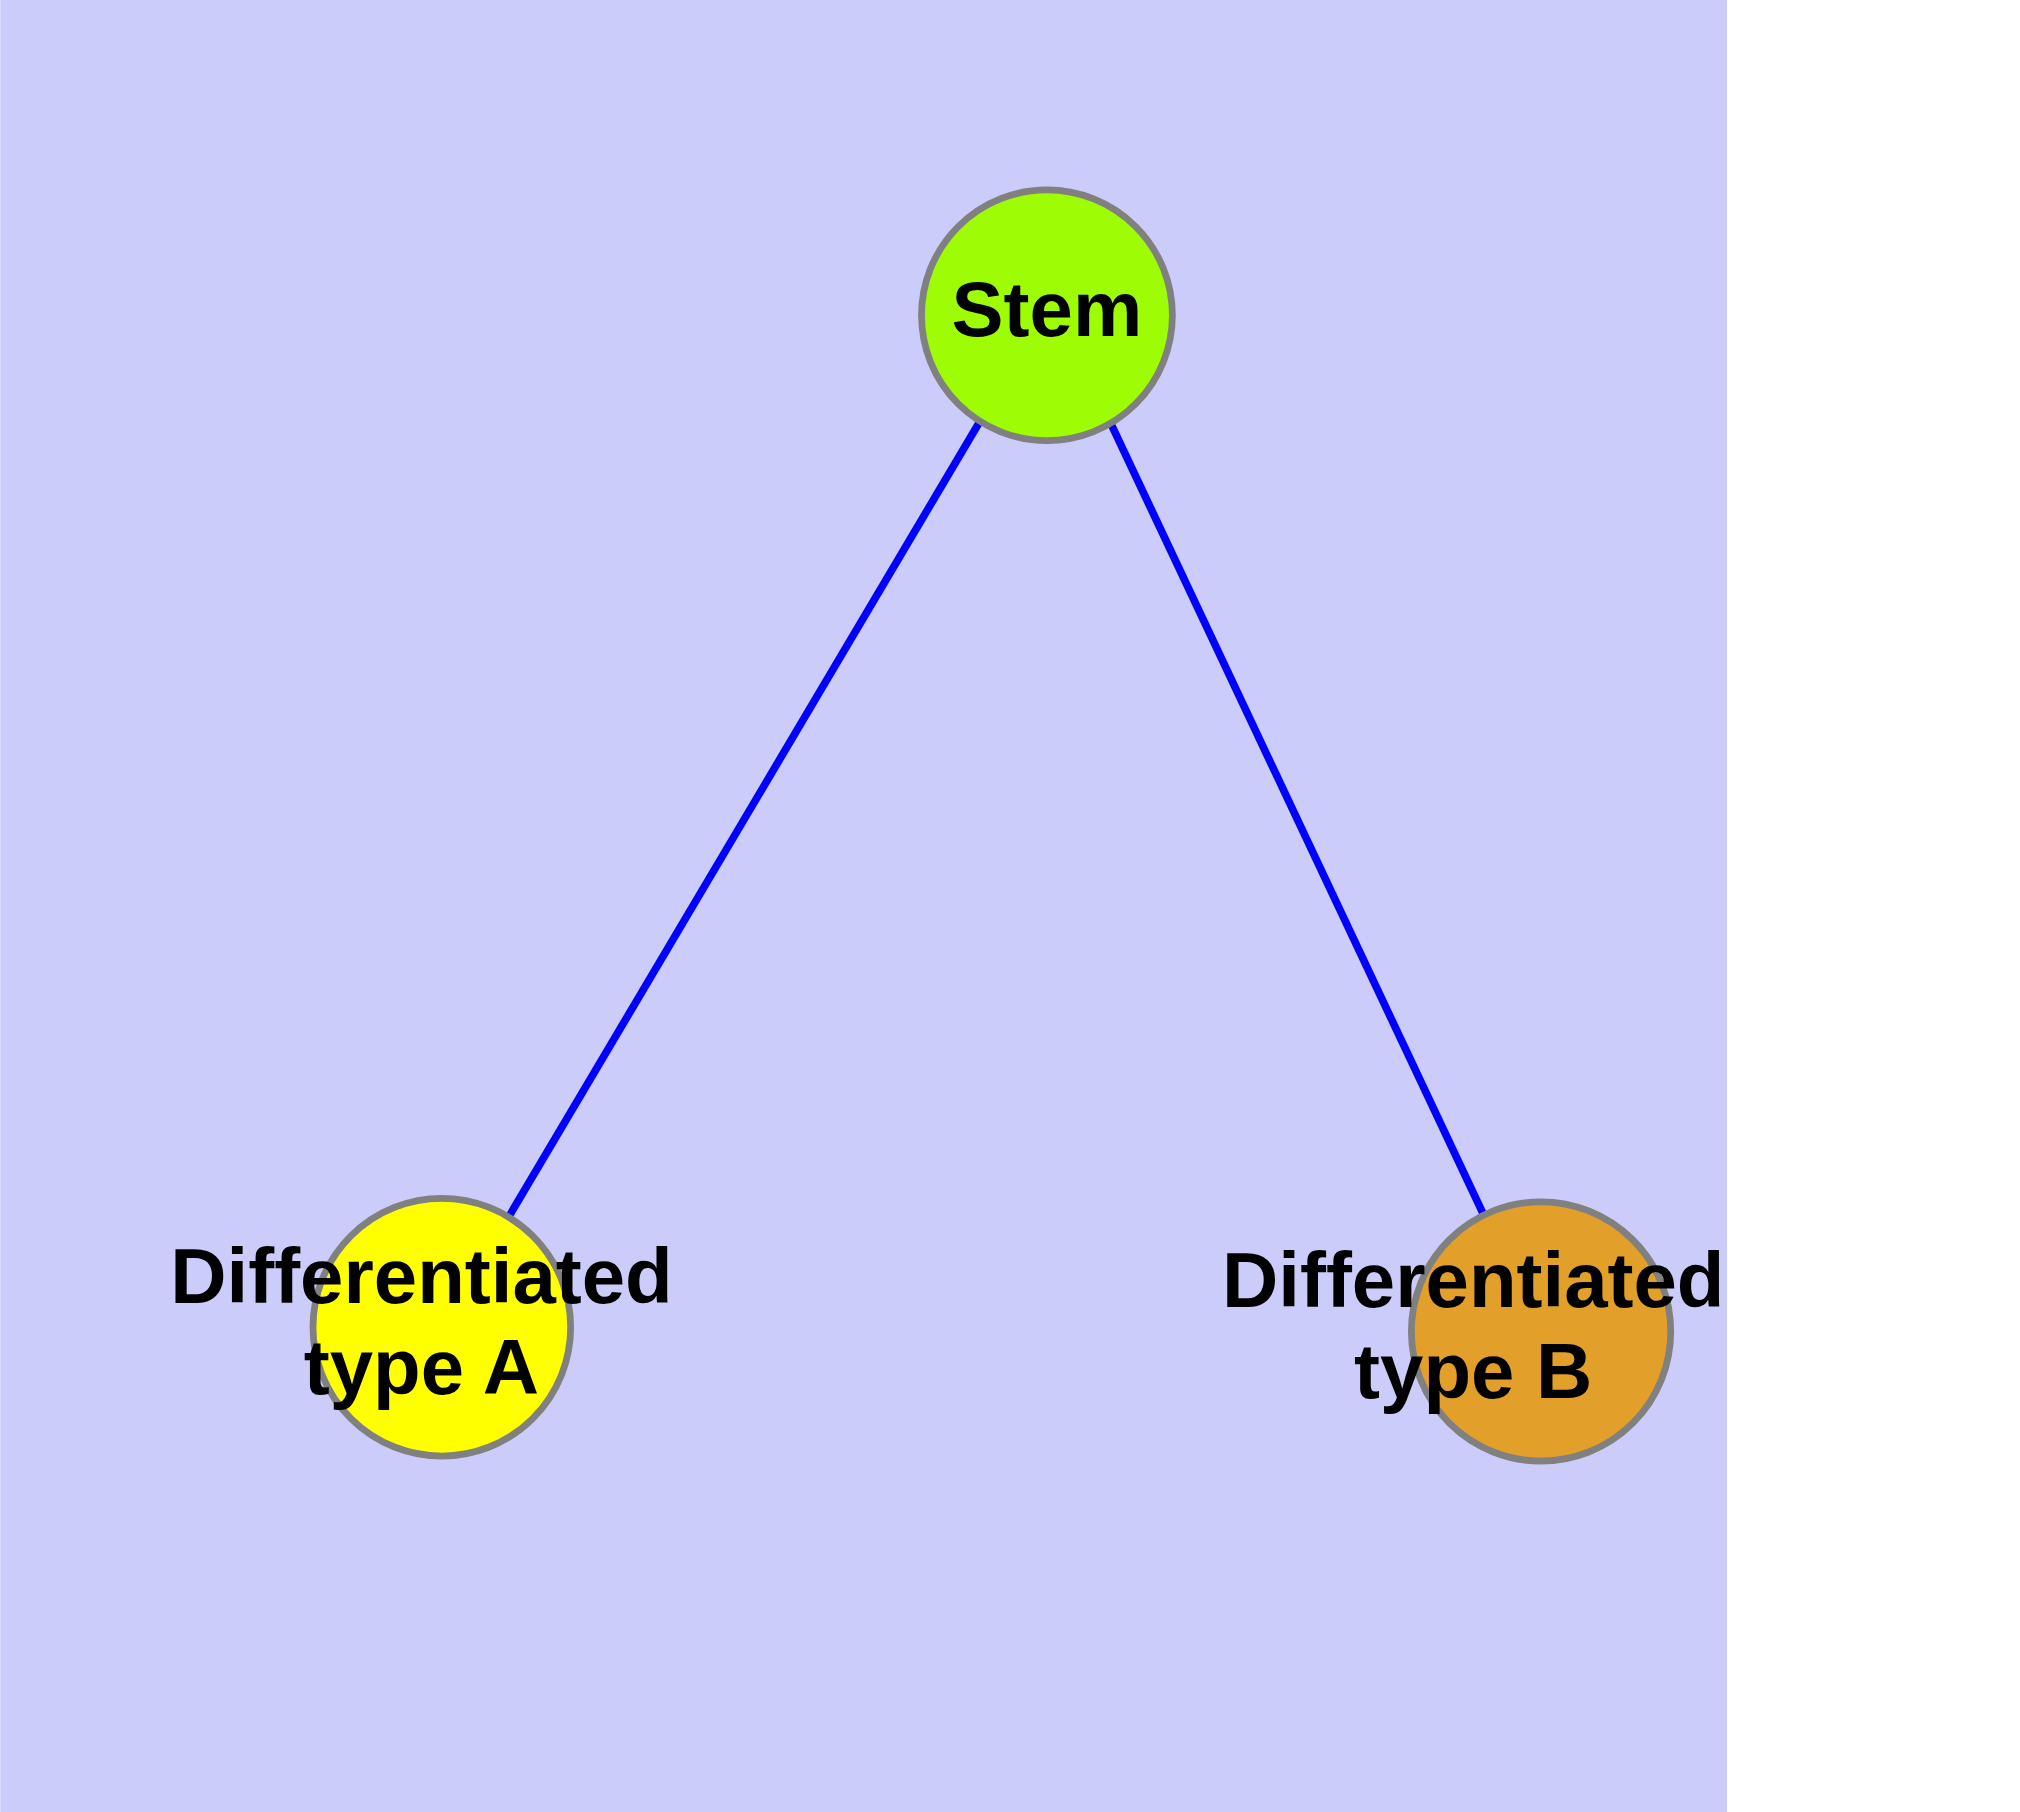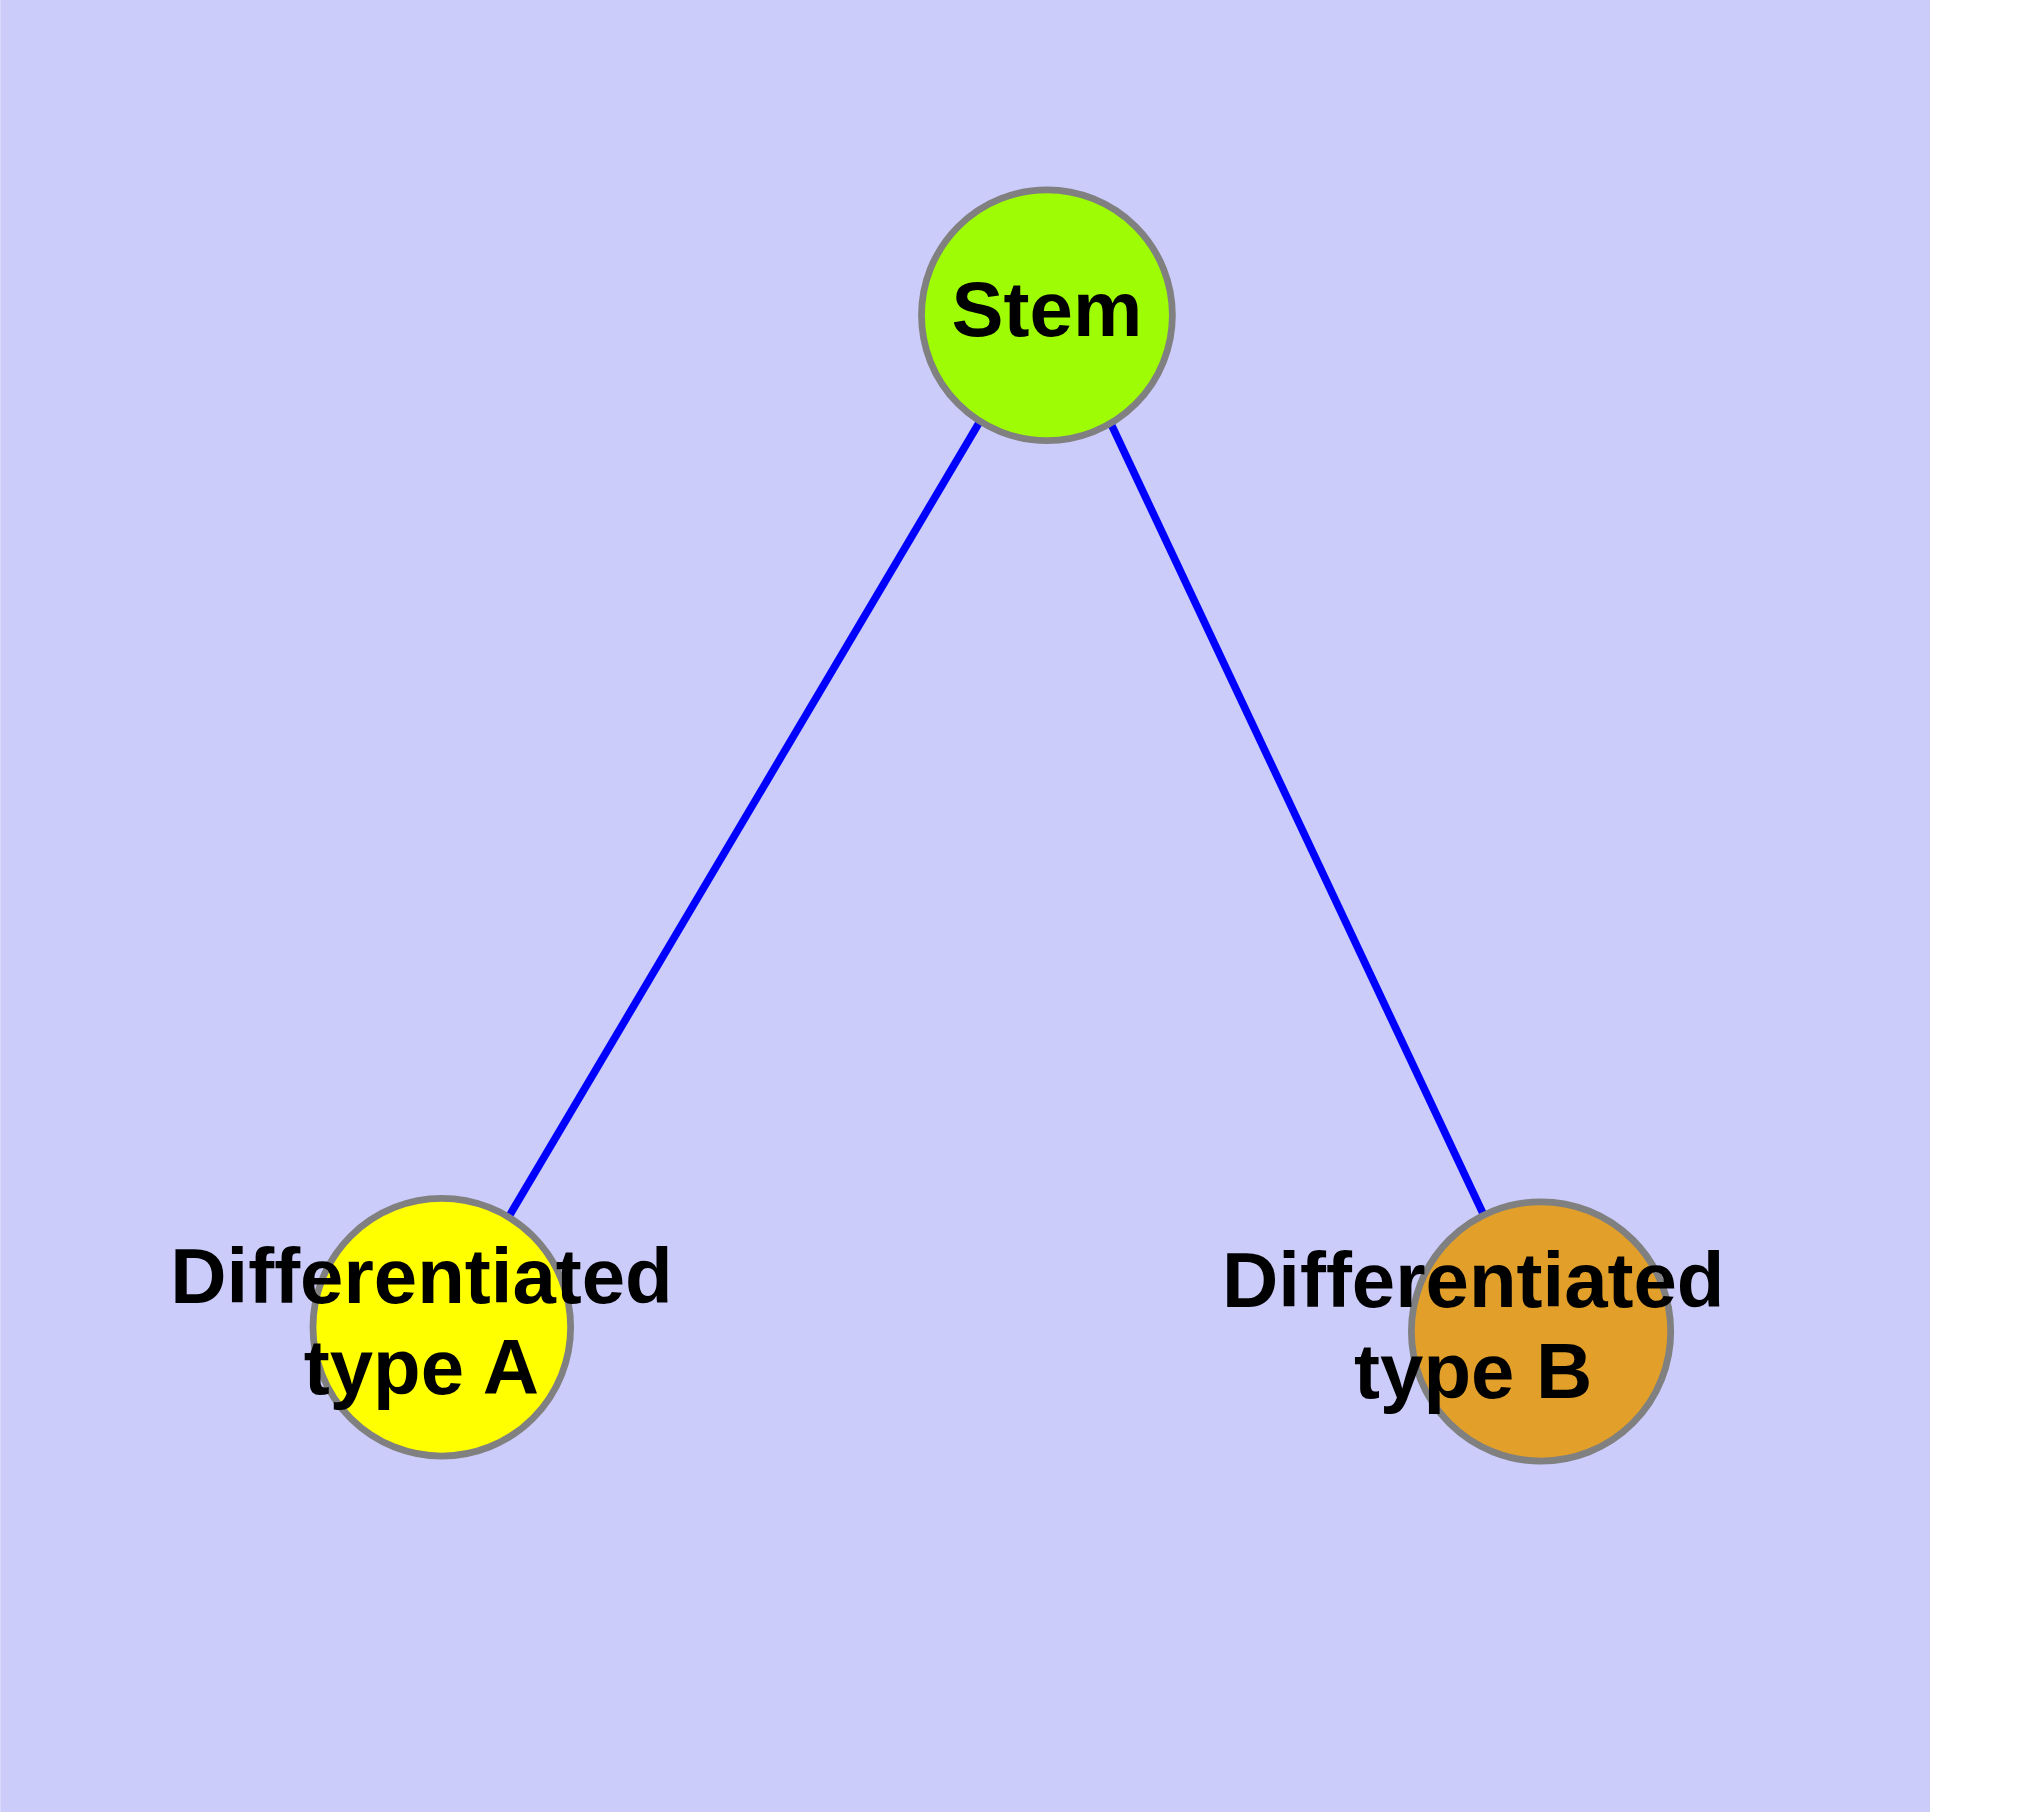--- a/index.html
+++ b/index.html
@@ -28,21 +28,21 @@
     font-weight: bold;
     fill: #000000;
     text-anchor: middle;
     dominant-baseline: middle;
     paint-order: normal;
   }
 </style>
 </head>
 <body>
 
-<div id="stage" style="width: 1930px; height: 1812px;">
+<div id="stage" style="width: 1727px; height: 1812px;">
   <svg id="graph-svg" viewBox="0 0 2384 2138" preserveAspectRatio="xMidYMid meet" xmlns="http://www.w3.org/2000/svg" style="width: 2021px; height: 1812px;">
 
     <rect id="bg-rect" x="0" y="0" width="2384" height="2138" fill="#ccccfa"></rect>
 
     <g id="edges-layer">
         <line x1="1156" y1="497" x2="601" y2="1434" stroke="#0000ff" stroke-width="9" stroke-linecap="butt"></line>
         <line x1="1311" y1="501" x2="1751" y2="1435" stroke="#0000ff" stroke-width="9" stroke-linecap="butt"></line>
       </g>
     <g id="nodes-layer">
         <circle cx="1235" cy="372" r="148" fill="#9efc04" stroke="#808080" stroke-width="8"></circle>

